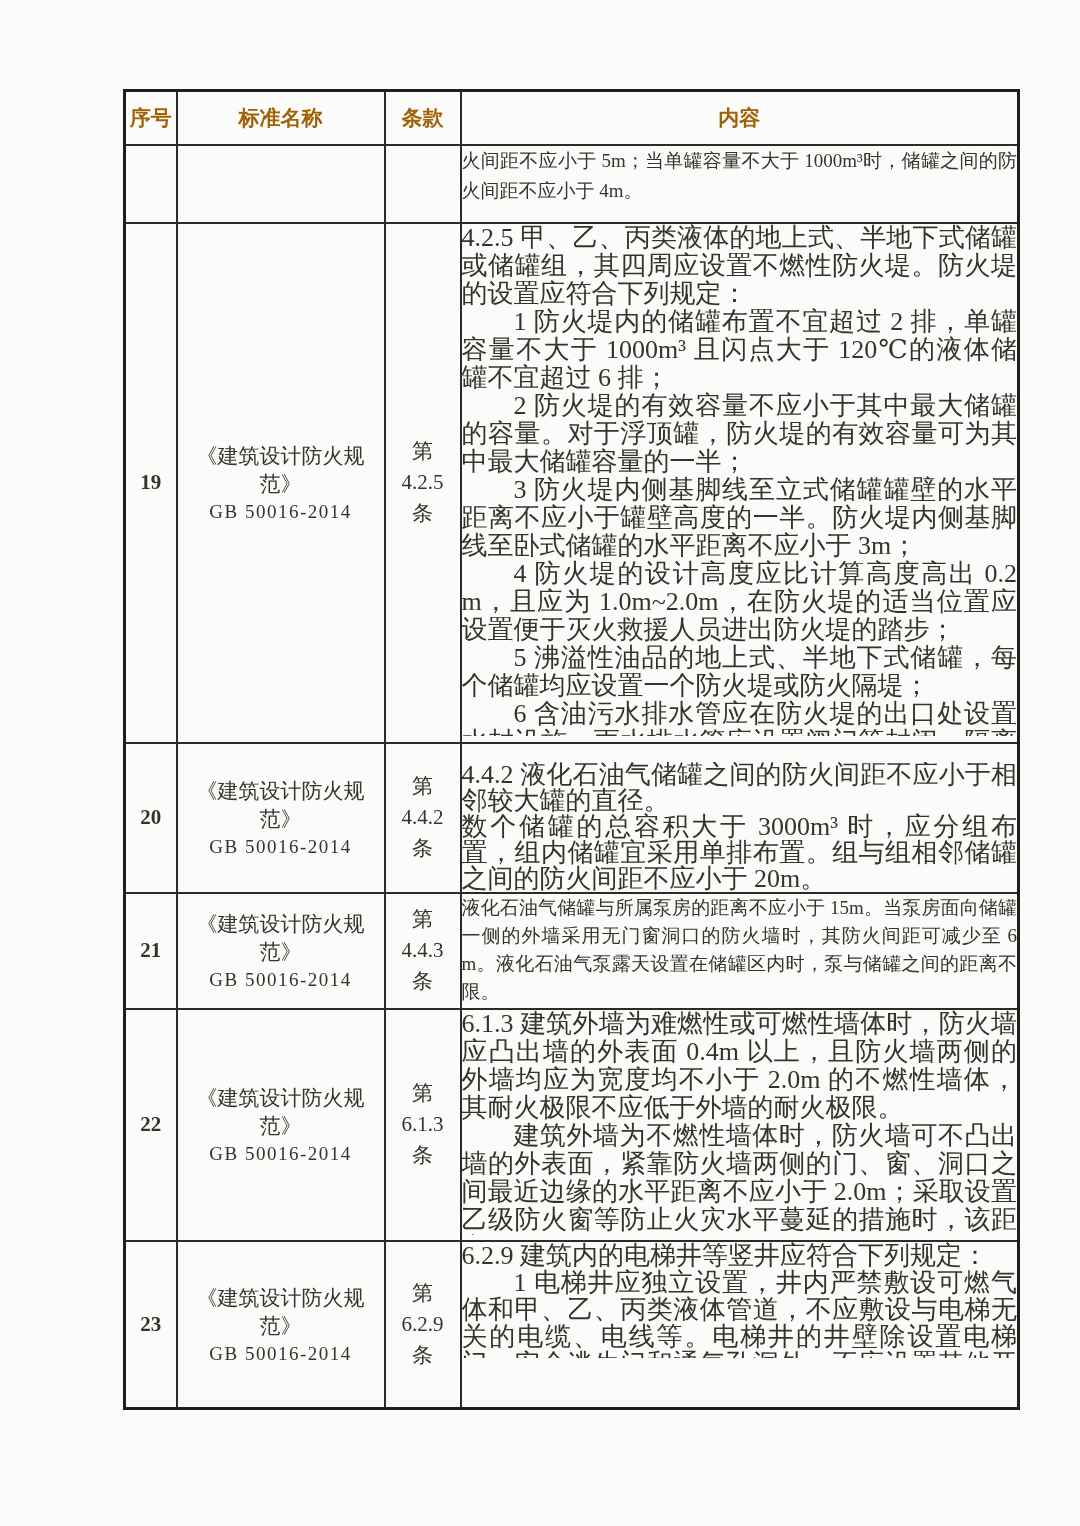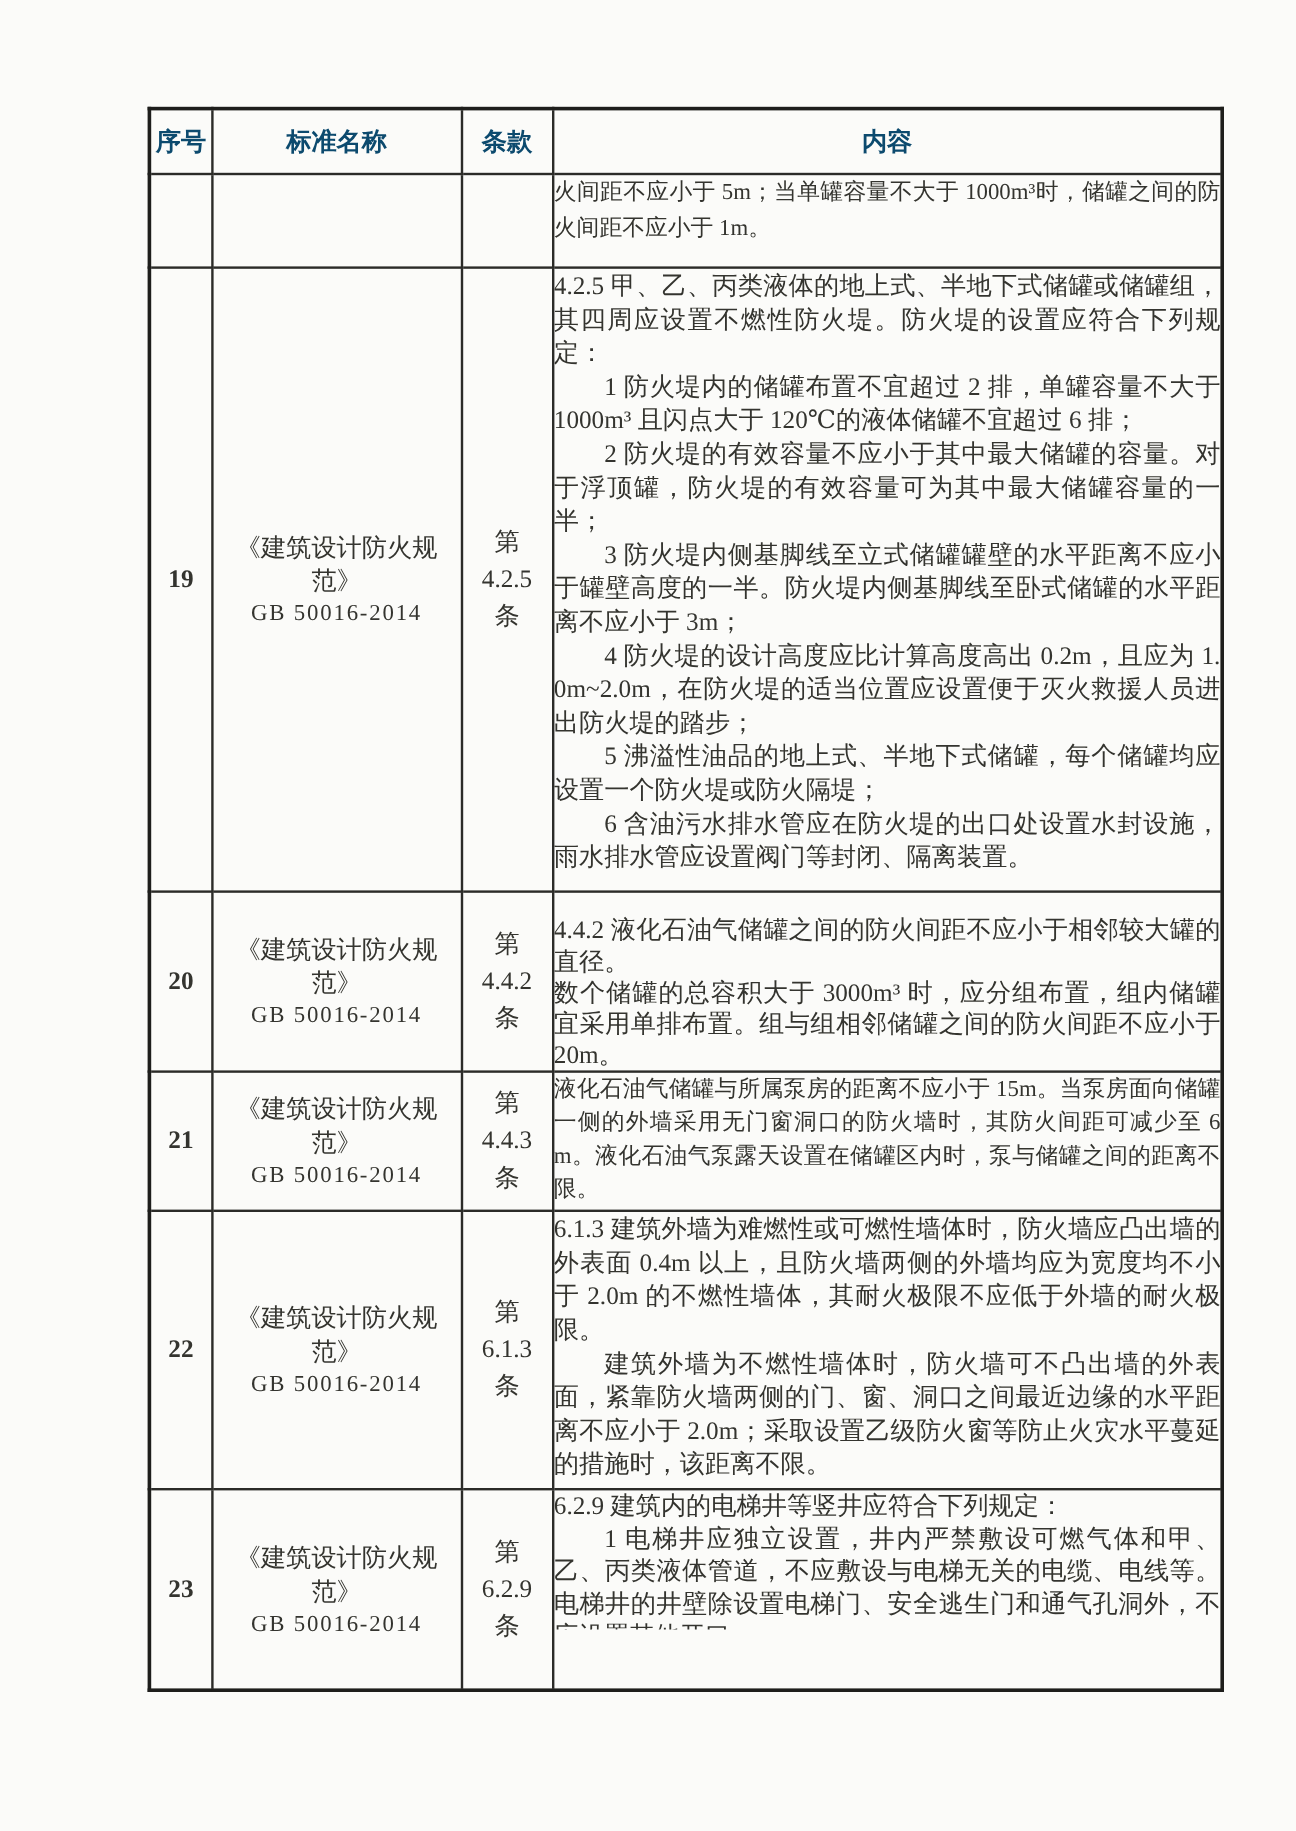--- a/index.html
+++ b/index.html
@@ -30,21 +30,21 @@
     padding: 0;
     overflow: hidden;
   }
   
   tr.rh { height: 54px; }
   th.h {
     font-weight: bold;
     font-size: 21px;
     text-align: center;
     vertical-align: middle;
-    color: #0c4a6e;
+    color: #a16207;
   }
   th.h-no { padding: 0 13px; line-height: 26px; } 
   
   tr.r0 { height: 78px; }
   tr.r1 { height: 520px; }
   tr.r2 { height: 136px; }
   tr.r3 { height: 116px; }
   tr.r4 { height: 232px; }
   tr.r5 { height: 168px; }
   td.no {
@@ -68,21 +68,21 @@
     text-align: center;
     vertical-align: middle;
     font-size: 21px;
     line-height: 31px;
   }
   td.content {
     vertical-align: top;
     padding: 5px 10px 0 10px;
   }
   .ci { overflow: hidden; }
-  .ci.main { font-size: 21px; line-height: 28px; }
+  .ci.main { font-size: 26px; line-height: 28px; }
   .ci.cond { font-size: 19px; line-height: 28px; }
   .ci.lh26 { line-height: 26px; }
   .ci.lh27 { line-height: 27px; }
   .ci.h0 { height: 68px; line-height: 30px; }
   .ci.h1 { height: 512px; }
   .ci.h2 { height: 130px; margin-top: 18px; }
   .ci.h3 { height: 110px; }
   .ci.h4 { height: 225px; }
   .ci.h5 { height: 116px; }
   .p {
@@ -111,21 +111,21 @@
       <th class="h">条款</th>
       <th class="h">内容</th>
     </tr>
 
     <tr class="r0">
       <td class="no"></td>
       <td class="name"></td>
       <td class="clause"></td>
       <td class="content">
         <div class="ci cond h0">
-          <p class="p">火间距不应小于 5m；当单罐容量不大于 1000m³时，储罐之间的防火间距不应小于 1m。</p>
+          <p class="p">火间距不应小于 5m；当单罐容量不大于 1000m³时，储罐之间的防火间距不应小于 4m。</p>
         </div>
       </td>
     </tr>
 
     <tr class="r1">
       <td class="no">19</td>
       <td class="name">
         <div>《建筑设计防火规范》</div>
         <div class="code">GB 50016-2014</div>
       </td>

